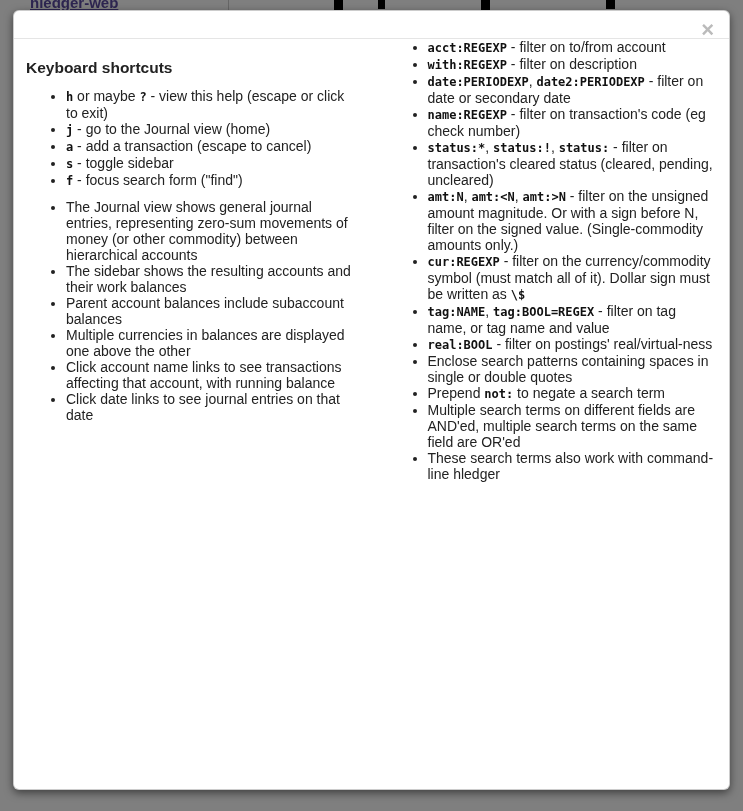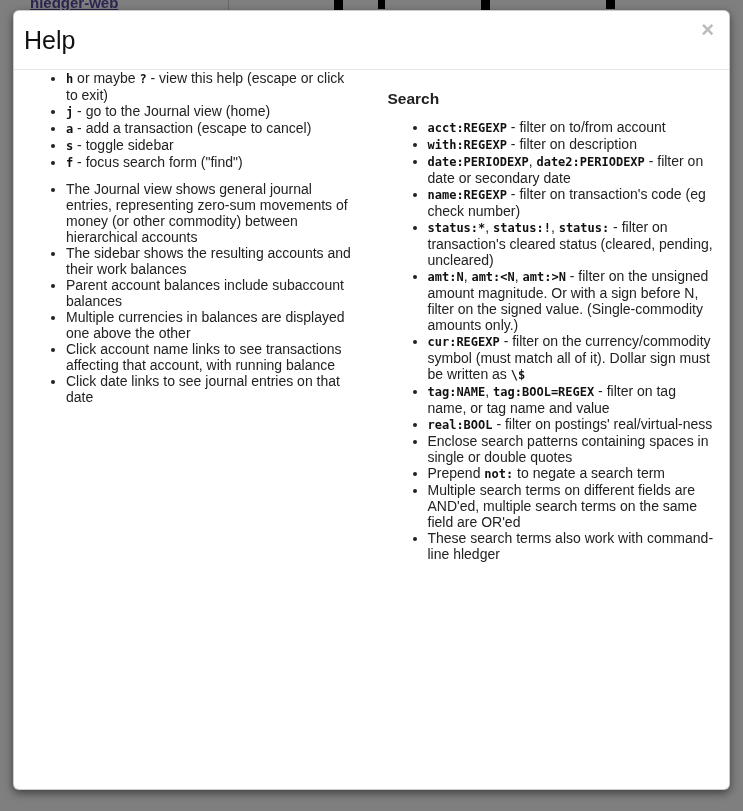--- a/index.html
+++ b/index.html
@@ -102,42 +102,41 @@
   <span class="bg-frag f1"></span>
   <span class="bg-frag f2"></span>
   <span class="bg-frag f3"></span>
   <span class="bg-frag f4"></span>
 </div>
 <div class="backdrop"></div>
 
 <div class="modal">
   <div class="modal-header">
     <button class="close-btn">×</button>
-    <h2 class="modal-title">Help</h2>
   </div>
   <div class="modal-body">
     <div class="help-col left" id="col-left">
+        <h3>Keyboard shortcuts</h3>
         <ul>
           <li><code>h</code> or maybe <code>?</code> - view this help (escape or click to exit)</li>
           <li><code>j</code> - go to the Journal view (home)</li>
           <li><code>a</code> - add a transaction (escape to cancel)</li>
           <li><code>s</code> - toggle sidebar</li>
           <li><code>f</code> - focus search form ("find")</li>
         </ul>
         <ul>
           <li>The Journal view shows general journal entries, representing zero-sum movements of money (or other commodity) between hierarchical accounts</li>
           <li>The sidebar shows the resulting accounts and their work balances</li>
           <li>Parent account balances include subaccount balances</li>
           <li>Multiple currencies in balances are displayed one above the other</li>
           <li>Click account name links to see transactions affecting that account, with running balance</li>
           <li>Click date links to see journal entries on that date</li>
         </ul>
       </div>
     <div class="help-col right" id="col-right">
-        <h3>Search</h3>
         <ul>
           <li><code>acct:REGEXP</code> - filter on to/from account</li>
           <li><code>with:REGEXP</code> - filter on description</li>
           <li><code>date:PERIODEXP</code>, <code>date2:PERIODEXP</code> - filter on date or secondary date</li>
           <li><code>name:REGEXP</code> - filter on transaction's code (eg check number)</li>
           <li><code>status:*</code>, <code>status:!</code>, <code>status:</code> - filter on transaction's cleared status (cleared, pending, uncleared)</li>
           <li><code>amt:N</code>, <code>amt:&lt;N</code>, <code>amt:&gt;N</code> - filter on the unsigned amount magnitude. Or with a sign before N, filter on the signed value. (Single-commodity amounts only.)</li>
           <li><code>cur:REGEXP</code> - filter on the currency/commodity symbol (must match all of it). Dollar sign must be written as <code>\$</code></li>
           <li><code>tag:NAME</code>, <code>tag:BOOL=REGEX</code> - filter on tag name, or tag name and value</li>
           <li><code>real:BOOL</code> - filter on postings' real/virtual-ness</li>

